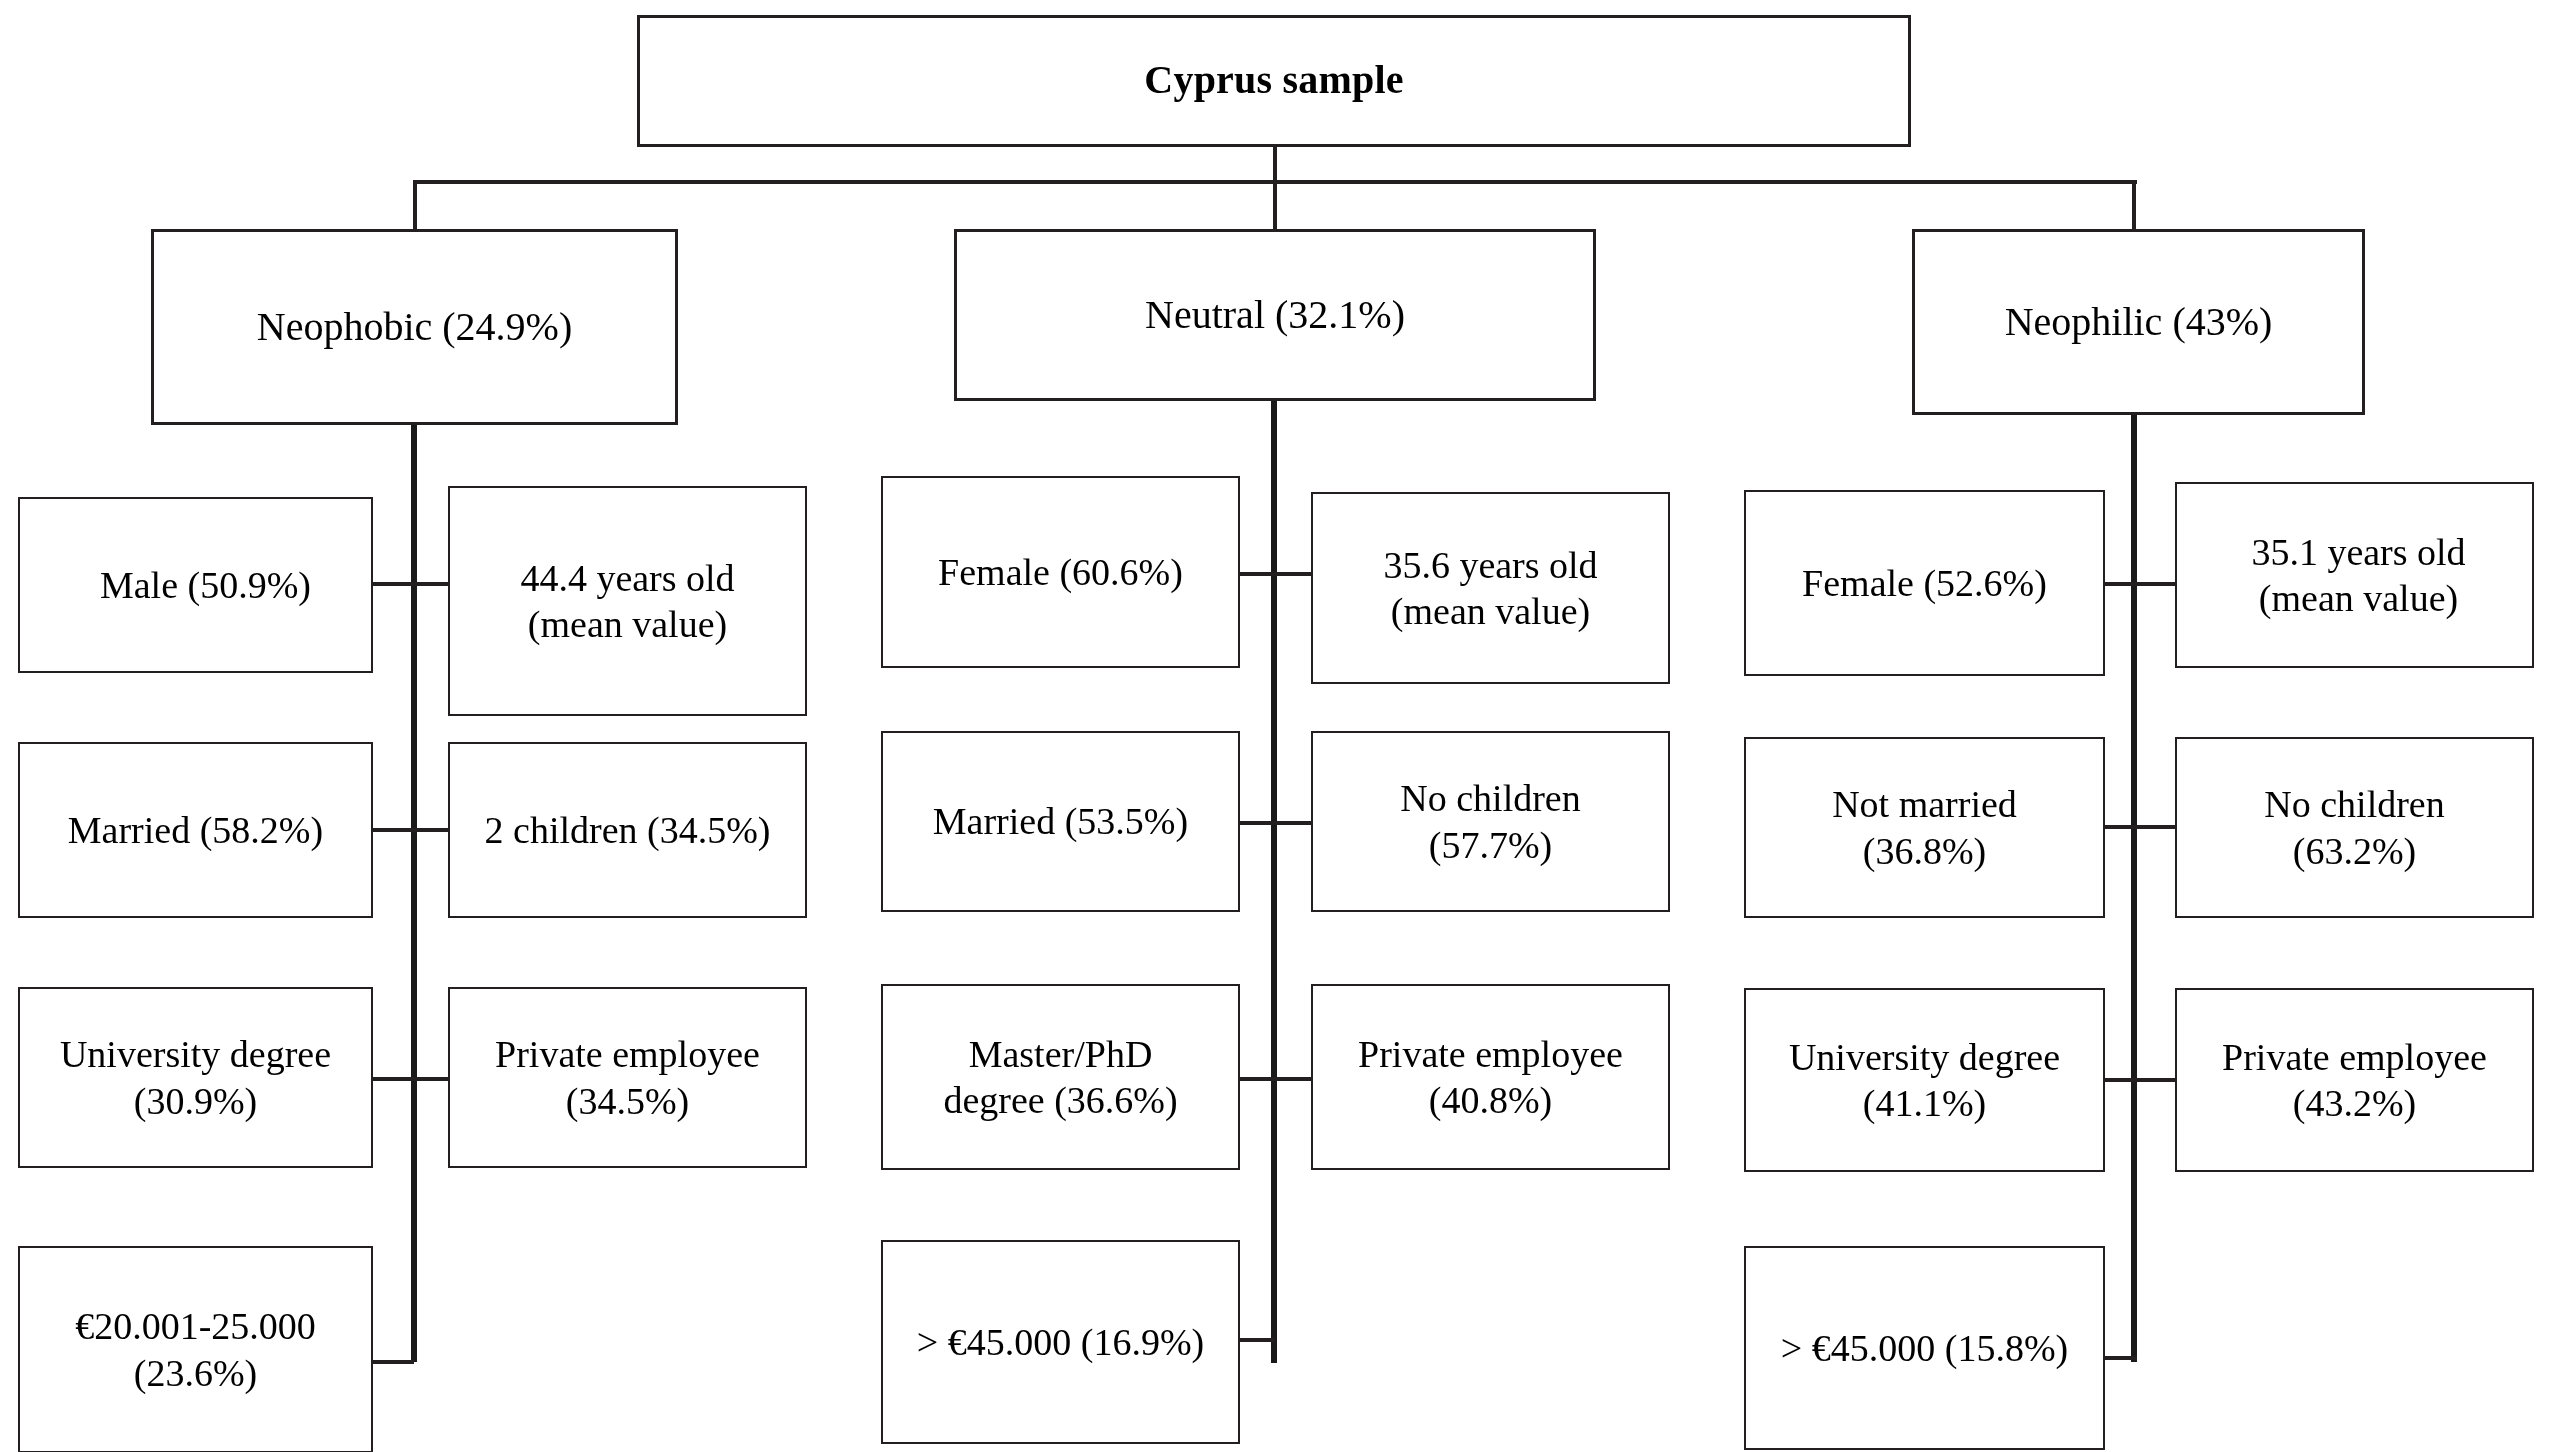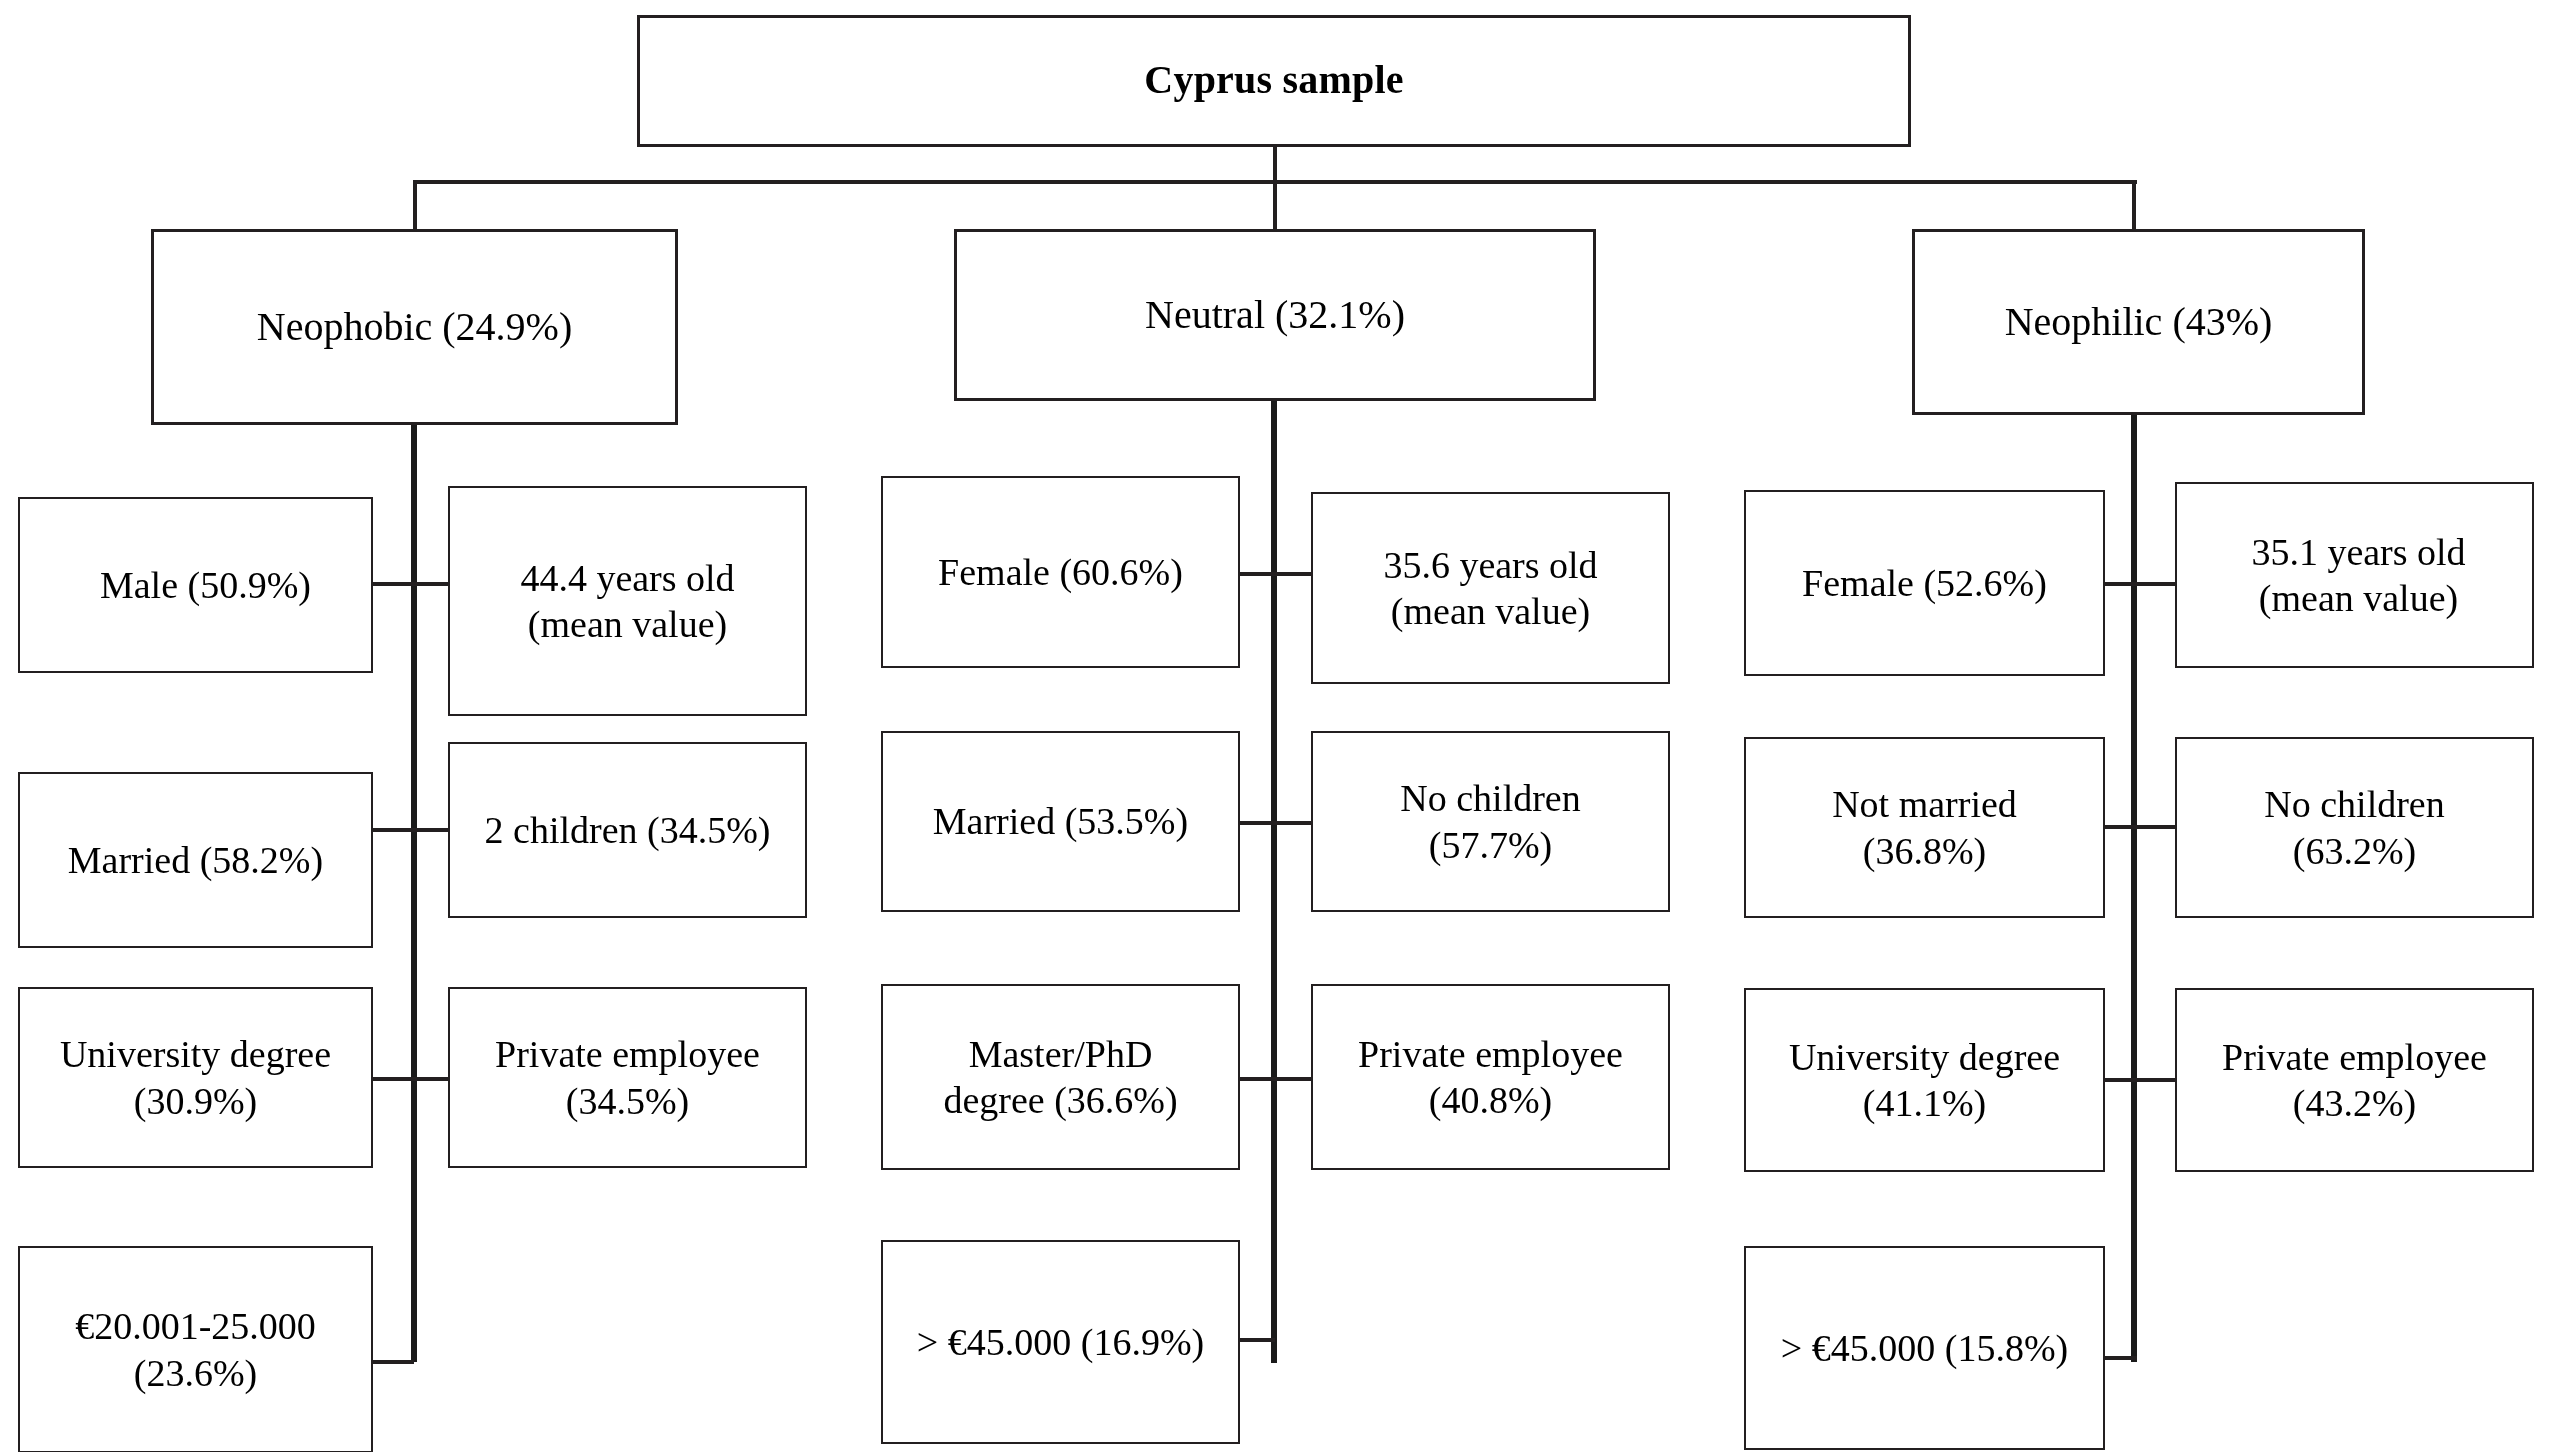--- a/index.html
+++ b/index.html
@@ -65,21 +65,21 @@
   <div class="box leaf" style="left:18px;top:497px;width:355px;height:176px;padding-left:20px;">
     <span class="txt">Male (50.9%)</span>
   </div>
   <div class="box leaf" style="left:448px;top:486px;width:359px;height:230px;">
     <span class="txt">44.4 years old
 (mean value)</span>
   </div>
   <div class="line stub" style="left:372px;top:582px;width:42px;"></div>
   <div class="line stub" style="left:411px;top:582px;width:39px;"></div>
 
-  <div class="box leaf" style="left:18px;top:772px;width:355px;height:176px;">
+  <div class="box leaf" style="left:18px;top:742px;width:355px;height:176px;">
     <span class="txt">Married (58.2%)</span>
   </div>
   <div class="box leaf overflow" style="left:448px;top:742px;width:359px;height:176px;">
     <span class="txt">2 children (34.5%)</span>
   </div>
   <div class="line stub" style="left:372px;top:828px;width:42px;"></div>
   <div class="line stub" style="left:411px;top:828px;width:39px;"></div>
 
   <div class="box leaf overflow" style="left:18px;top:987px;width:355px;height:181px;">
     <span class="txt">University degree

